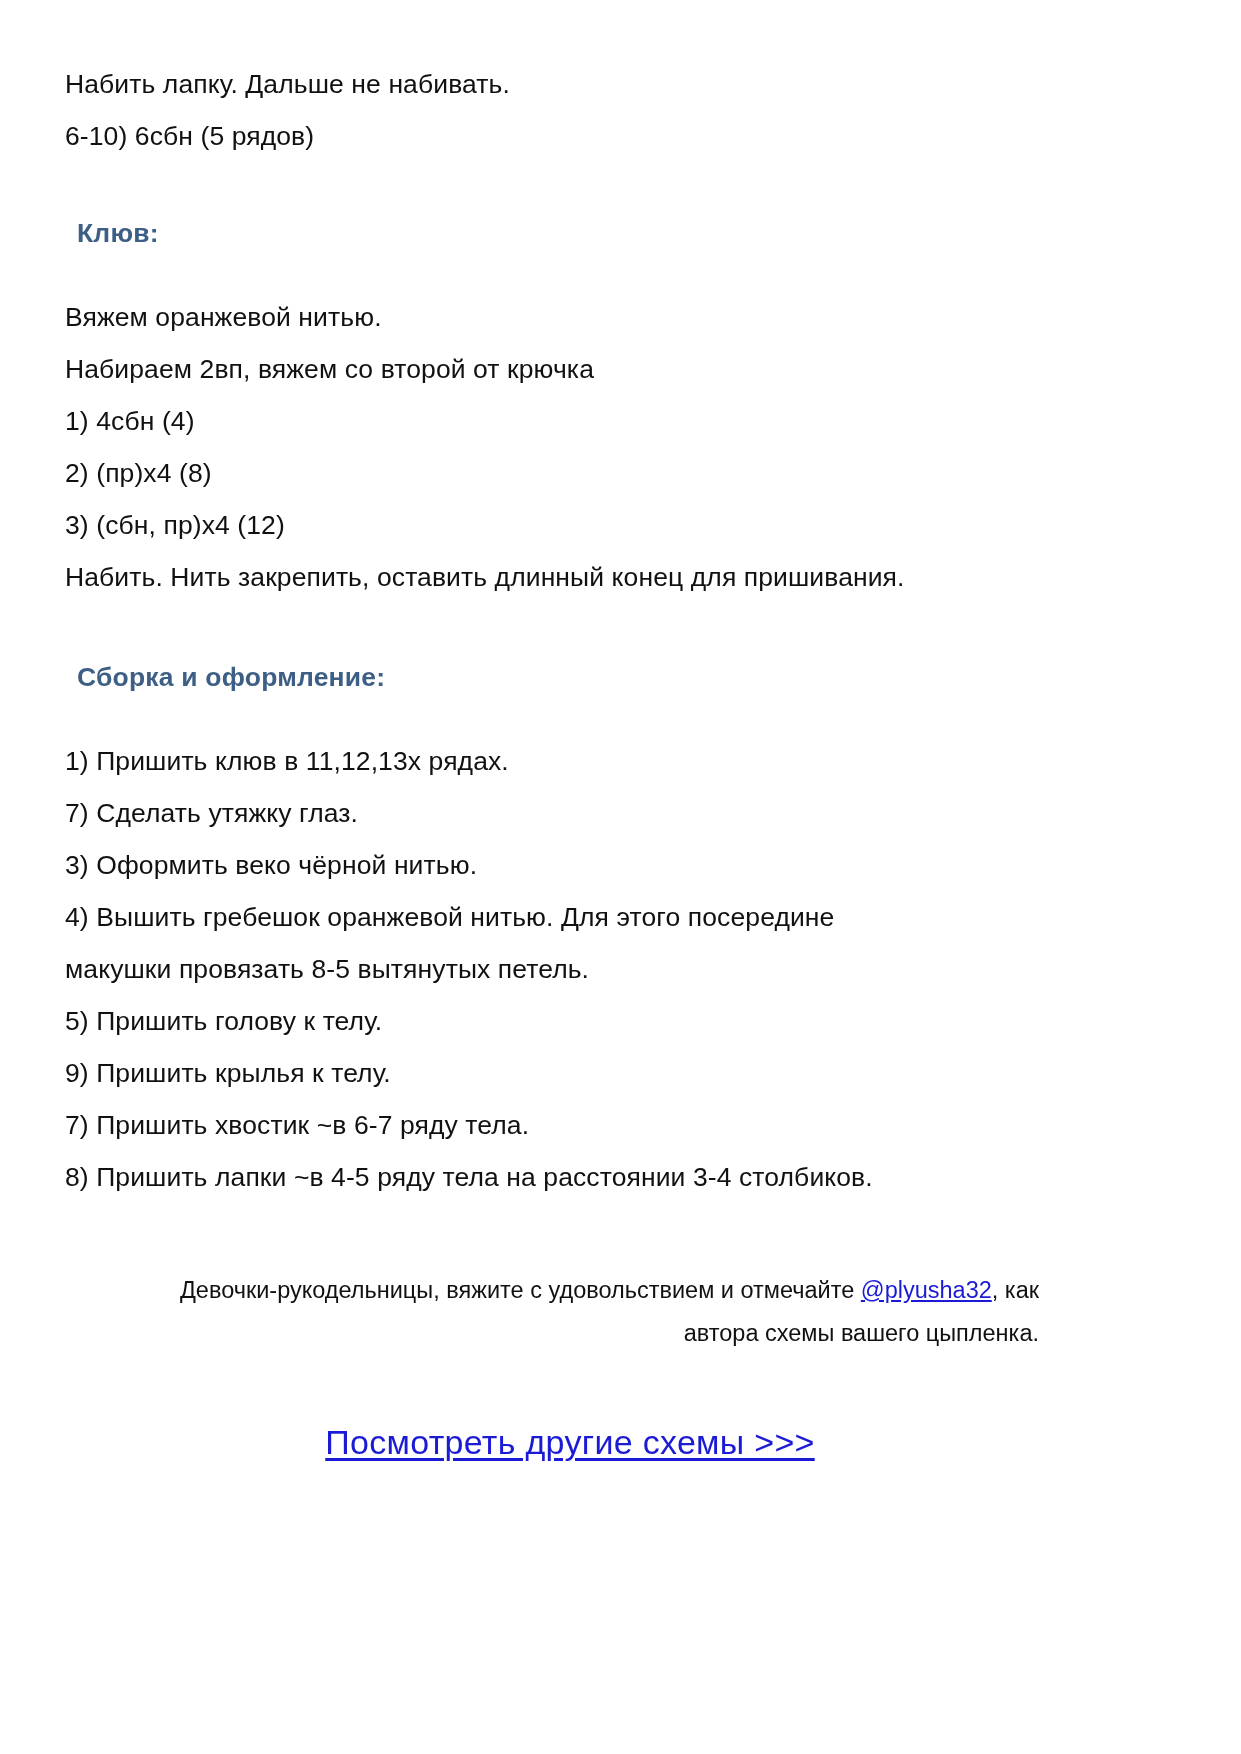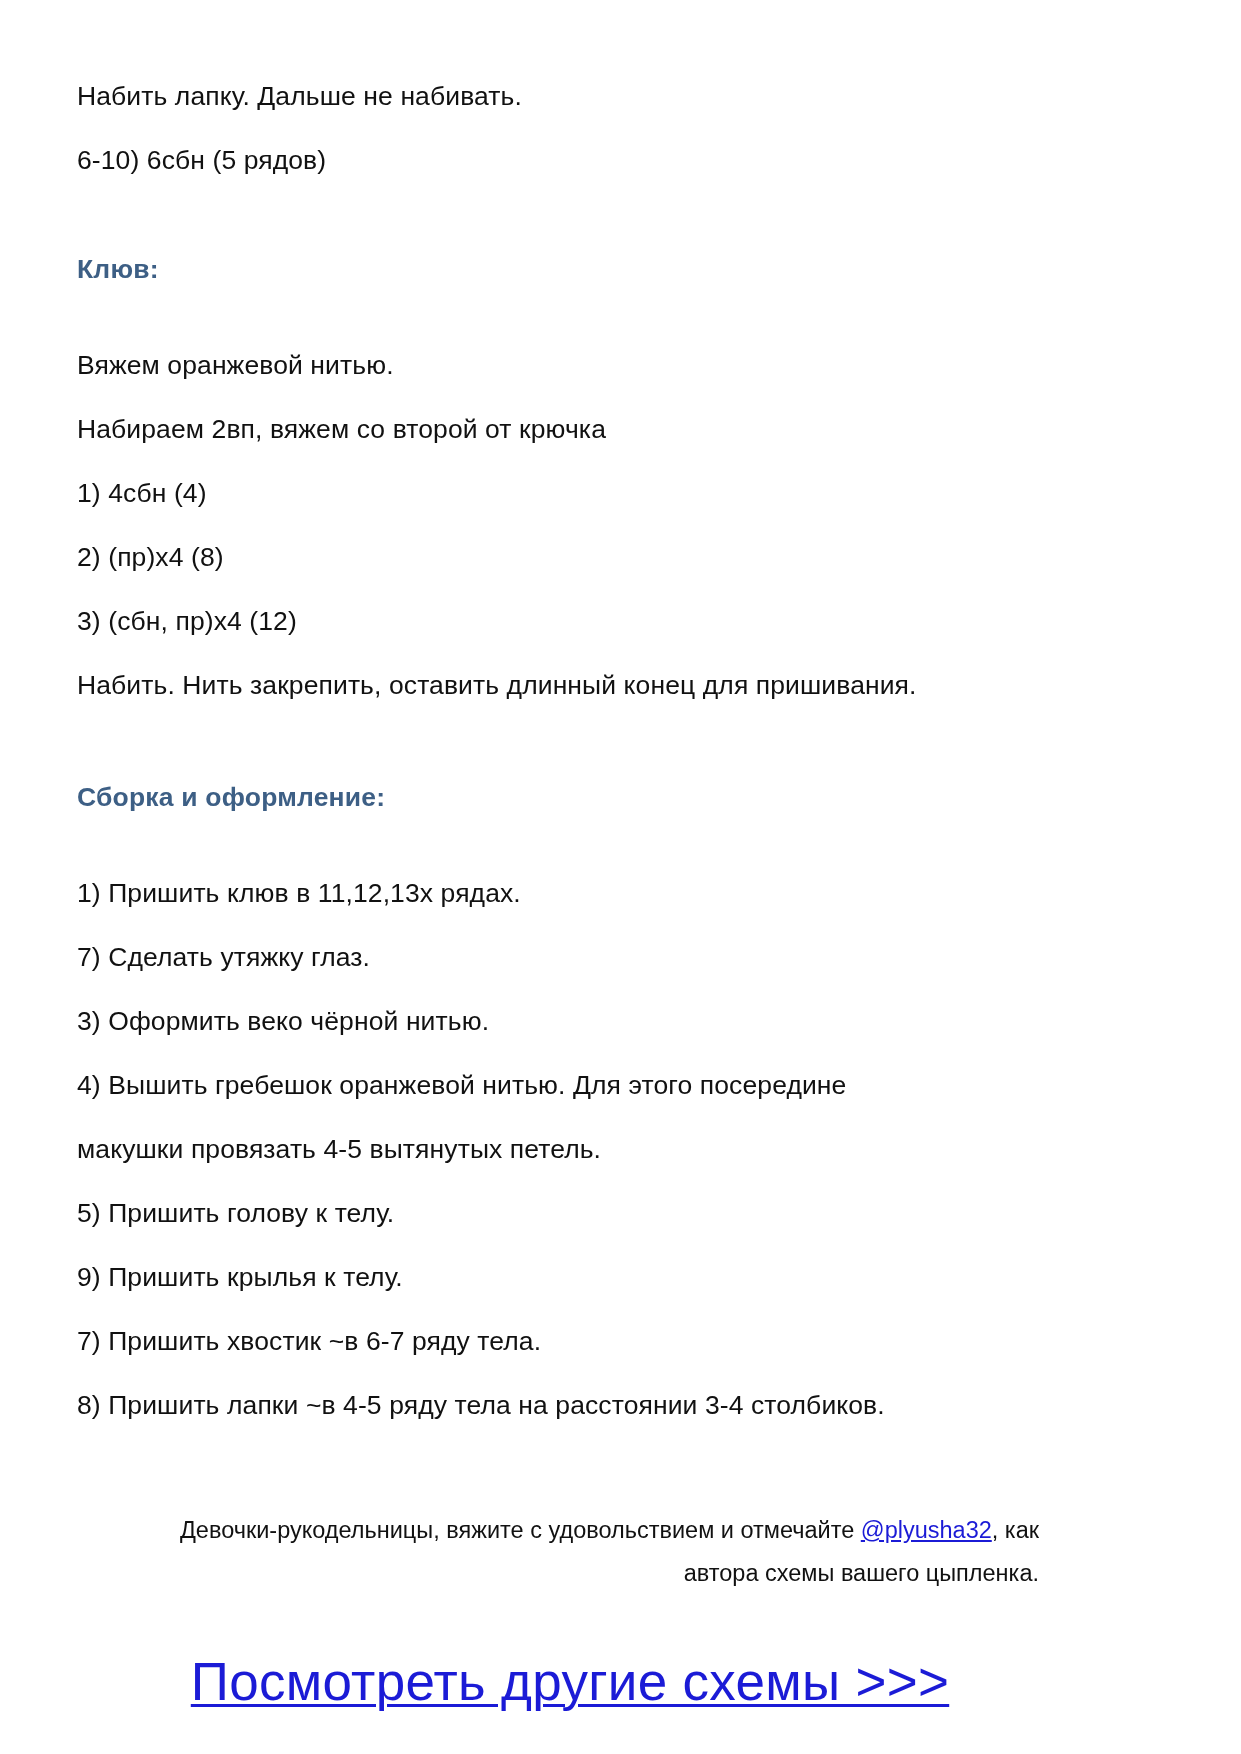--- a/index.html
+++ b/index.html
@@ -28,21 +28,21 @@
     width: 1010px;
   }
 
   
   .para {
     font-size: 26.5px;
     line-height: 52px;
     color: #111111;
     letter-spacing: 0.1px;
     white-space: pre-wrap;
-    margin: 12px;
+    margin: 0;
   }
 
   
   .heading {
     font-size: 26.5px;
     line-height: 52px;
     font-weight: 700;
     color: #3d5f85;
     letter-spacing: 0.2px;
     margin: 12px;
@@ -68,21 +68,21 @@
     text-decoration: underline;
     text-underline-offset: 2px;
   }
 
   
   .big-link-wrap {
     text-align: center;
   }
   .big-link {
     display: inline-block;
-    font-size: 53px;
+    font-size: 34px;
     line-height: 58px;
     color: #1b1bd6;
     text-decoration: underline;
     text-underline-offset: 4px;
     text-decoration-thickness: 2.5px;
     letter-spacing: 0.3px;
     cursor: pointer;
   }
 </style>
 </head>
@@ -111,21 +111,21 @@
 
     <div class="gap-lg"></div>
 
     <div>
       <p class="heading">Сборка и оформление:</p>
       <div class="gap-sm"></div>
       <p class="para">1) Пришить клюв в 11,12,13х рядах.</p>
       <p class="para">7) Сделать утяжку глаз.</p>
       <p class="para">3) Оформить веко чёрной нитью.</p>
       <p class="para">4) Вышить гребешок оранжевой нитью. Для этого посередине</p>
-      <p class="para">макушки провязать 4-5 вытянутых петель.</p>
+      <p class="para">макушки провязать 8-5 вытянутых петель.</p>
       <p class="para">5) Пришить голову к телу.</p>
       <p class="para">9) Пришить крылья к телу.</p>
       <p class="para">7) Пришить хвостик ~в 6-7 ряду тела.</p>
       <p class="para">8) Пришить лапки ~в 4-5 ряду тела на расстоянии 3-4 столбиков.</p>
     </div>
 
     <div style="height:66px"></div>
 
     <p class="credit"><span>Девочки-рукодельницы, вяжите с удовольствием и отмечайте </span><span class="inline-link">@plyusha32</span><span>, как</span><br><span>автора схемы вашего цыпленка.</span></p>
 

